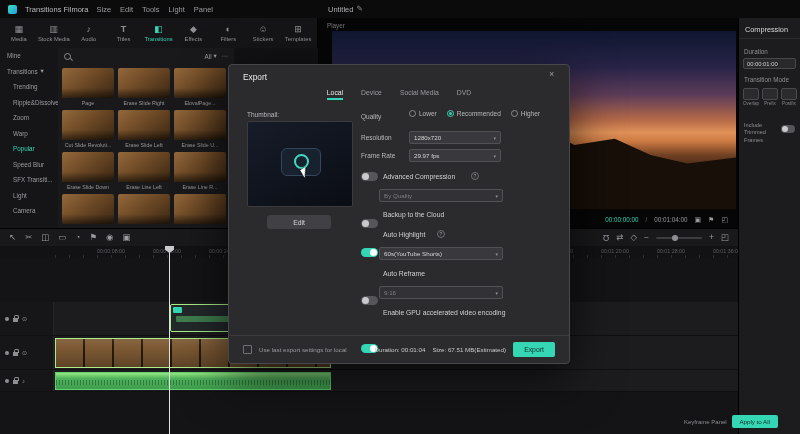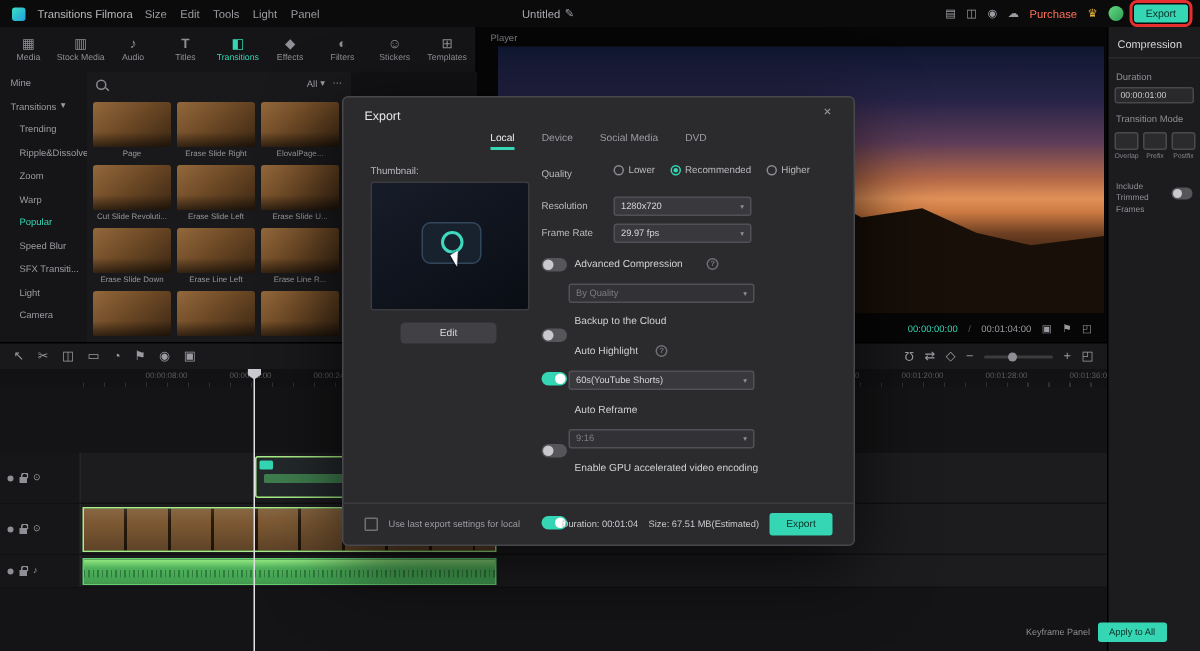--- a/index.html
+++ b/index.html
@@ -21,21 +21,21 @@
   .i-plus::before{content:"+"}.i-fit::before{content:"◰"}.i-eye::before{content:"⊙"}.i-note::before{content:"♪"}
   .i-magnet{transform:rotate(180deg)}.i-magnet::before{content:"Ω"}
   .car::before{content:"▾"}
   .q::before{content:"?"}
 
   
   .tb{position:absolute;left:0;top:0;width:800px;height:18px;background:#0b0b0c;display:flex;align-items:center;gap:8px;
       padding:0 8px;box-sizing:border-box;font-size:7.5px;color:#9b9ba1;z-index:30}
   .logo{width:9px;height:9px;border-radius:2px;background:linear-gradient(135deg,#3be0c0,#1f9fe0);flex:none}
   .menus{display:flex;gap:9px}
-  .proj{position:absolute;left:348px;top:0;height:18px;display:flex;align-items:center;gap:3px;color:#ababb1}
+  .proj{position:absolute;left:328px;top:0;height:18px;display:flex;align-items:center;gap:3px;color:#ababb1}
   .tbr{margin-left:auto;display:flex;align-items:center;gap:7px}
   .purchase{color:#ff7257}
   .i-crown{color:#e9b53f}
   .avatar{width:10px;height:10px;border-radius:50%;background:linear-gradient(135deg,#63d97e,#2e9e57);flex:none}
   .xbtn{background:var(--acc);color:#0e2e26;border:none;border-radius:2px;font-size:7px;height:12px;padding:0 8px;
         outline:2px solid #e82f2f;outline-offset:1px;font-family:inherit;cursor:pointer}
 
   
   .tabs{position:absolute;left:0;top:18px;width:318px;height:30px;background:#151517;display:flex;align-items:center;
         padding:0 2px;gap:1px;border-right:1px solid #000;box-sizing:border-box}
@@ -174,30 +174,20 @@
       <span>Size</span>
       <span>Edit</span>
       <span>Tools</span>
       <span>Light</span>
       <span>Panel</span>
     </nav>
     <div class="proj">
       <span>Untitled</span>
       <span class="ic i-pencil"></span>
     </div>
-    <div class="tbr">
-      <span class="ic i-grid"></span>
-      <span class="ic i-cols"></span>
-      <span class="ic i-rec"></span>
-      <span class="ic i-cloud"></span>
-      <span class="purchase">Purchase</span>
-      <span class="ic i-crown"></span>
-      <span class="avatar"></span>
-      <button class="xbtn">Export</button>
-    </div>
   </header>
 
   <div class="tabs">
     <div class="tab">
         <span class="ic i-media tg"></span>
         <span>Media</span>
       </div>
     <div class="tab">
         <span class="ic i-stock tg"></span>
         <span>Stock Media</span>

